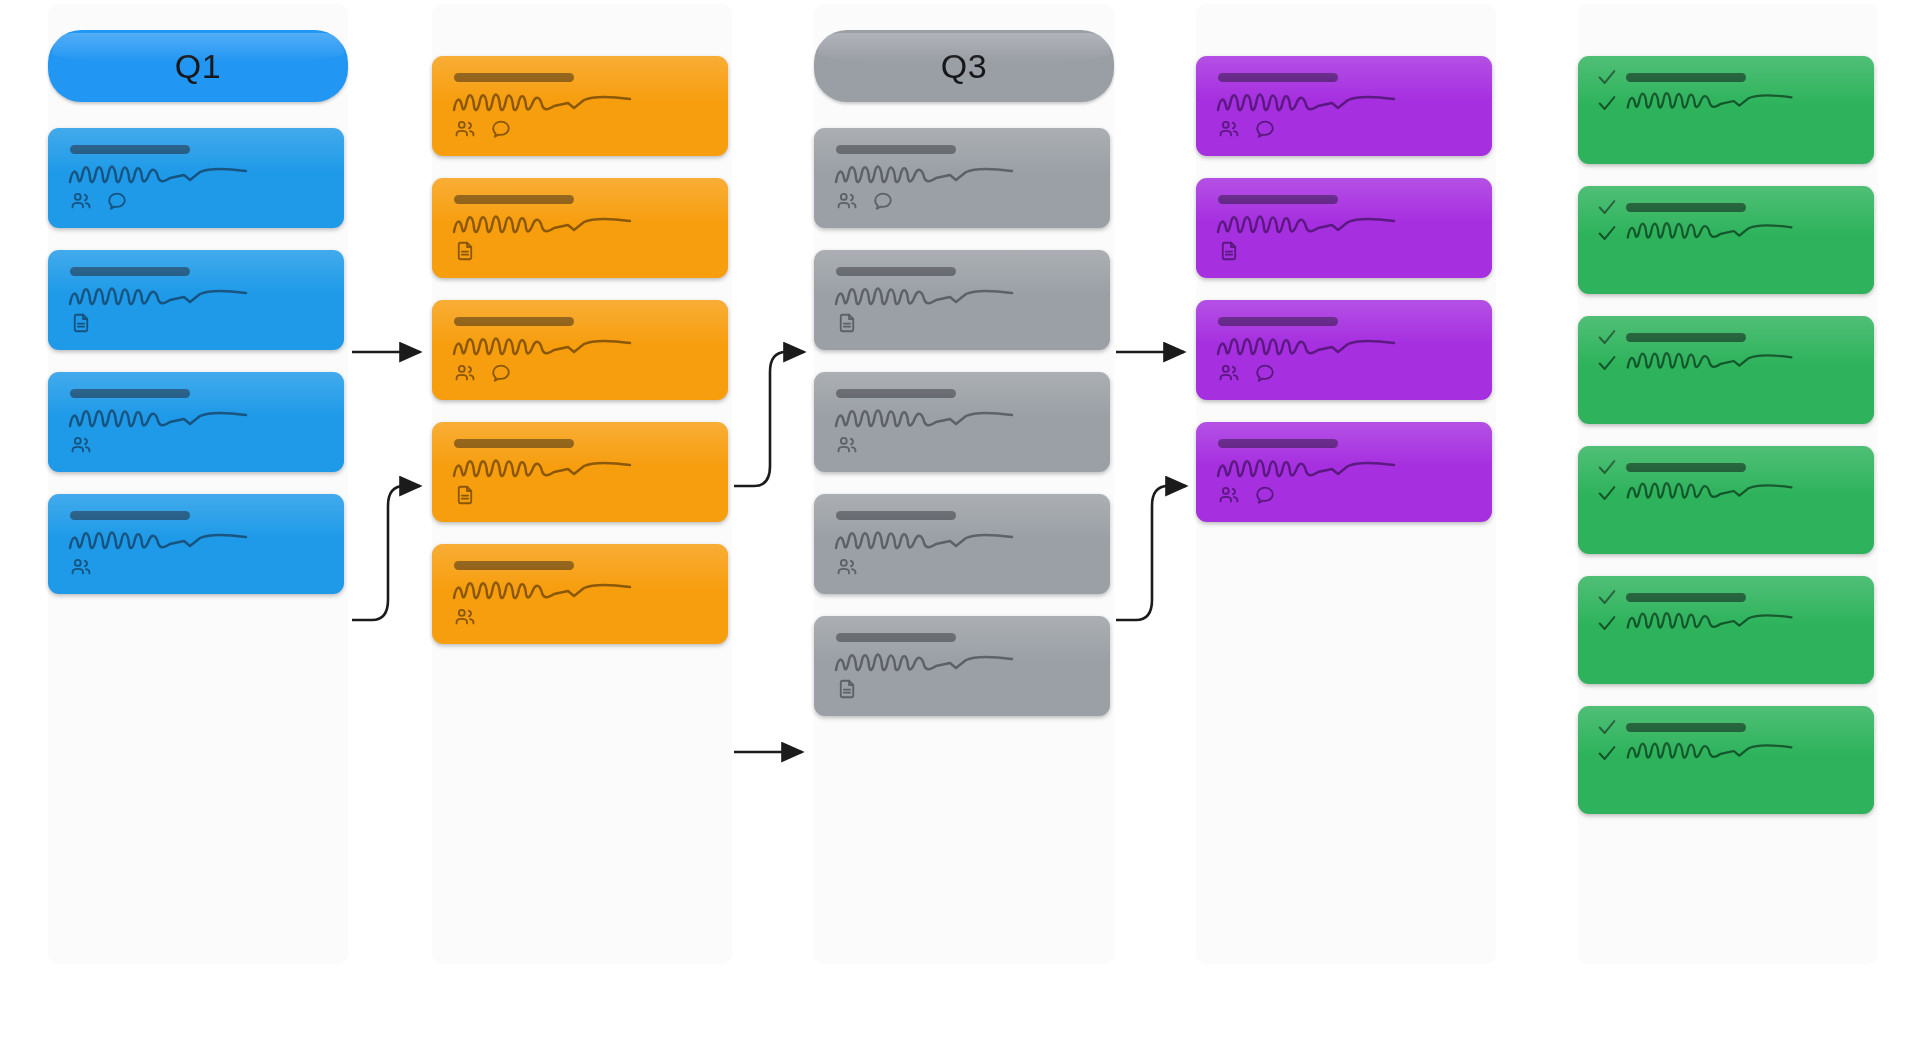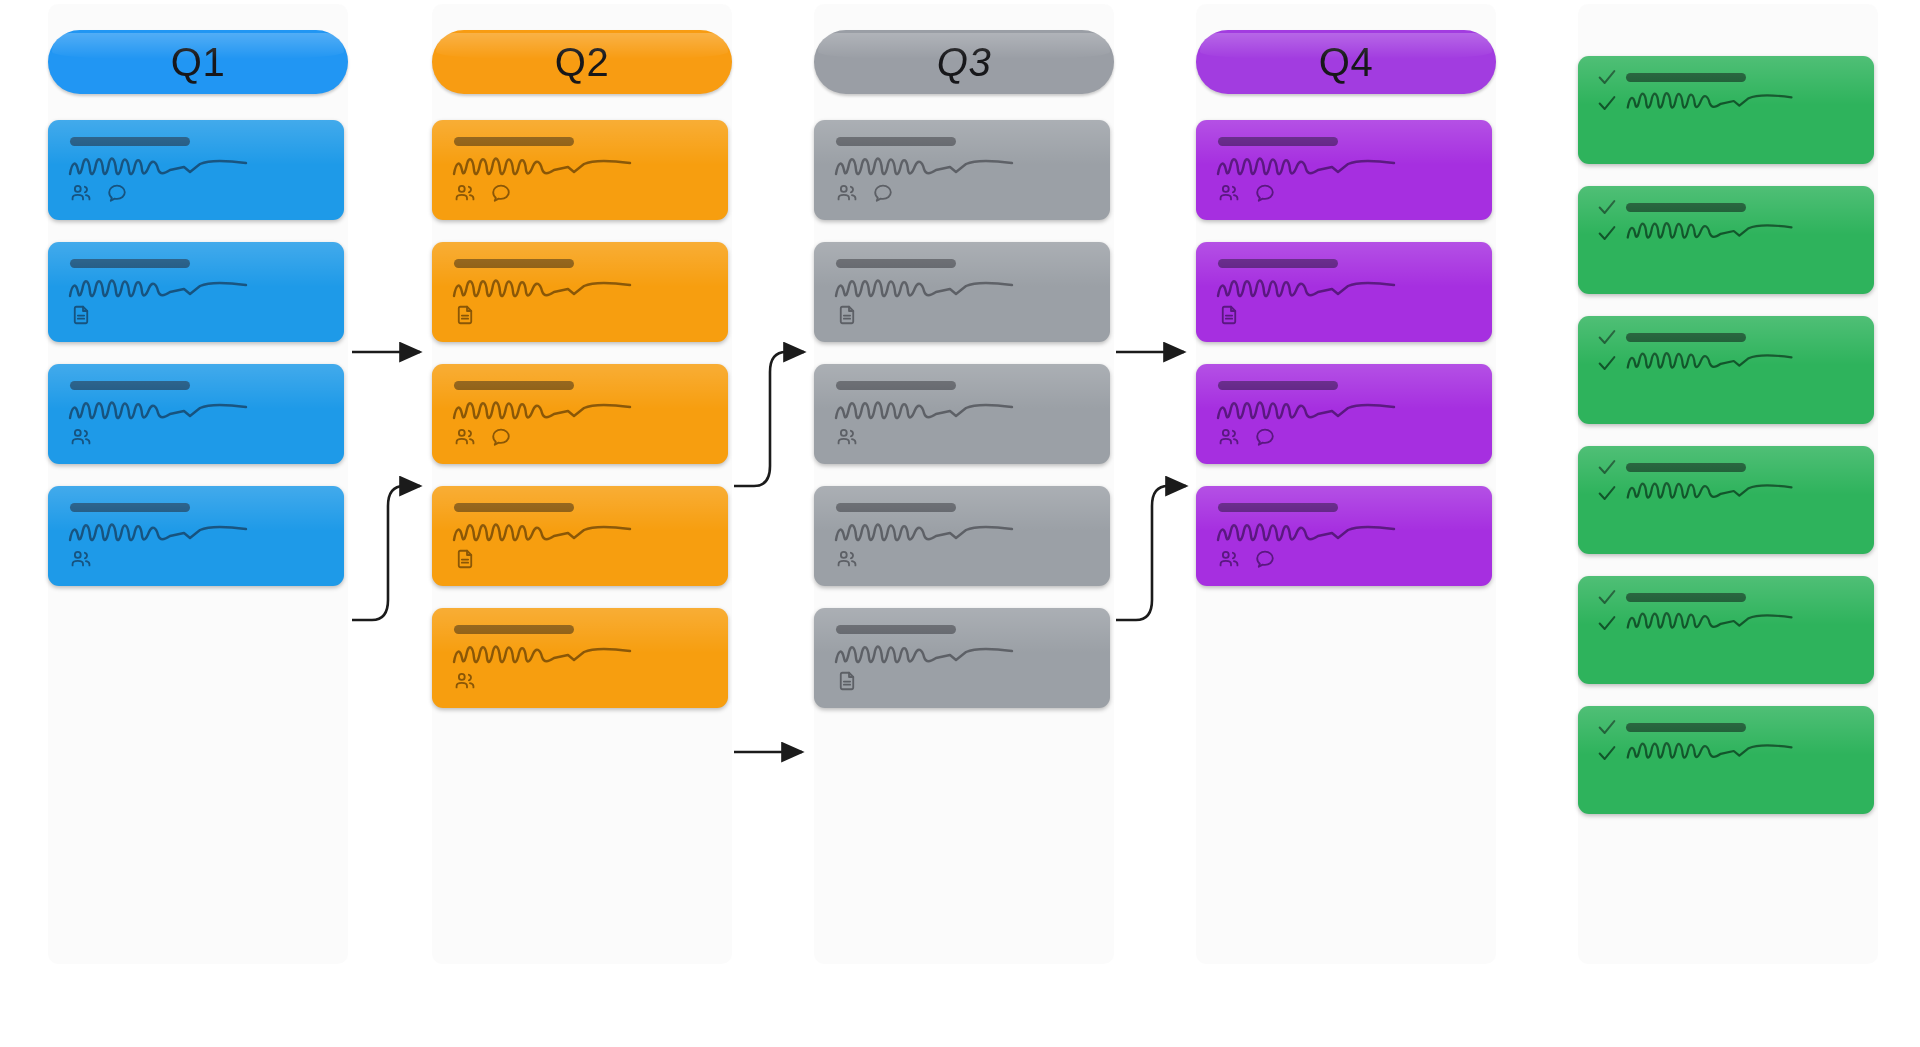--- a/index.html
+++ b/index.html
@@ -37,26 +37,26 @@
     position: absolute;
     top: 4px;
     width: 300px;
     height: 960px;
     border-radius: 10px;
     background: rgba(247,247,247,0.55);
     z-index: 1;
   }
 
   .col-header {
-    height: 64px;
+    height: 72px;
     border-radius: 33px;
     display: flex;
     align-items: center;
     justify-content: center;
-    font-size: 40px;
+    font-size: 34px;
     font-weight: 400;
     color: #17171a;
     letter-spacing: 0.5px;
     box-shadow: 0 2px 3px rgba(0,0,0,0.20);
     position: relative;
   }
   .col-header::after {
     content: "";
     position: absolute;
     left: 4px; right: 4px; top: 3px;
@@ -226,21 +226,20 @@
                 <path d="M16.2 5.2a3.1 3.1 0 0 1 0 6"></path>
                 <path d="M17.4 14.3c2.2.5 3.8 1.7 3.8 3.3V19"></path>
               </svg>
             </span>
           </div>
         </div>
       </div>
     </div>
     <div class="col-band" style="left: 432px;"></div>
     <div class="column" style="left: 432px;">
-      <div class="col-header" style="background: rgb(248, 156, 18);">Q2</div>
       <div class="cards">
         <div class="card" style="background: rgb(247, 158, 15);">
           <div class="title-bar" style="background: rgb(138, 87, 7);"></div>
           <div class="scribble">
             <svg viewBox="0 0 215 34" fill="none" stroke="#8a5707" stroke-width="2.4" stroke-linecap="round" stroke-linejoin="round">
               <path d="M4 24 C6 12, 10 10, 12 20 C13 26, 15 24, 17 14 C19 6, 23 8, 24 20 C25 27, 28 25, 30 14 C32 6, 36 8, 37 20 C38 27, 41 25, 43 13 C45 5, 49 8, 50 20 C51 27, 54 25, 56 14 C58 6, 62 9, 63 20 C64 27, 67 25, 69 15 C71 7, 75 9, 76 20 C77 26, 80 24, 83 16 C86 9, 90 11, 92 19 C94 25, 98 24, 104 20 L118 17 L124 22 L134 14 C145 9, 165 11, 180 13"></path>
             </svg>
           </div>
           <div class="icons">
             <span>
@@ -330,21 +329,21 @@
                 <path d="M16.2 5.2a3.1 3.1 0 0 1 0 6"></path>
                 <path d="M17.4 14.3c2.2.5 3.8 1.7 3.8 3.3V19"></path>
               </svg>
             </span>
           </div>
         </div>
       </div>
     </div>
     <div class="col-band" style="left: 814px;"></div>
     <div class="column" style="left: 814px;">
-      <div class="col-header" style="background: rgb(154, 158, 165); font-style: italic;">Q3</div>
+      <div class="col-header" style="background: rgb(154, 158, 165);">Q3</div>
       <div class="cards">
         <div class="card" style="background: rgb(155, 160, 166);">
           <div class="title-bar" style="background: rgb(93, 96, 102);"></div>
           <div class="scribble">
             <svg viewBox="0 0 215 34" fill="none" stroke="#5d6066" stroke-width="2.4" stroke-linecap="round" stroke-linejoin="round">
               <path d="M4 24 C6 12, 10 10, 12 20 C13 26, 15 24, 17 14 C19 6, 23 8, 24 20 C25 27, 28 25, 30 14 C32 6, 36 8, 37 20 C38 27, 41 25, 43 13 C45 5, 49 8, 50 20 C51 27, 54 25, 56 14 C58 6, 62 9, 63 20 C64 27, 67 25, 69 15 C71 7, 75 9, 76 20 C77 26, 80 24, 83 16 C86 9, 90 11, 92 19 C94 25, 98 24, 104 20 L118 17 L124 22 L134 14 C145 9, 165 11, 180 13"></path>
             </svg>
           </div>
           <div class="icons">
             <span>
@@ -429,21 +428,20 @@
                 <path d="M14.2 3v4.6h4.6"></path>
                 <path d="M8.6 12.6h6.8M8.6 16h6.8"></path>
               </svg>
             </span>
           </div>
         </div>
       </div>
     </div>
     <div class="col-band" style="left: 1196px;"></div>
     <div class="column" style="left: 1196px;">
-      <div class="col-header" style="background: rgb(162, 60, 224);">Q4</div>
       <div class="cards">
         <div class="card" style="background: rgb(166, 47, 224);">
           <div class="title-bar" style="background: rgb(90, 24, 128);"></div>
           <div class="scribble">
             <svg viewBox="0 0 215 34" fill="none" stroke="#5a1880" stroke-width="2.4" stroke-linecap="round" stroke-linejoin="round">
               <path d="M4 24 C6 12, 10 10, 12 20 C13 26, 15 24, 17 14 C19 6, 23 8, 24 20 C25 27, 28 25, 30 14 C32 6, 36 8, 37 20 C38 27, 41 25, 43 13 C45 5, 49 8, 50 20 C51 27, 54 25, 56 14 C58 6, 62 9, 63 20 C64 27, 67 25, 69 15 C71 7, 75 9, 76 20 C77 26, 80 24, 83 16 C86 9, 90 11, 92 19 C94 25, 98 24, 104 20 L118 17 L124 22 L134 14 C145 9, 165 11, 180 13"></path>
             </svg>
           </div>
           <div class="icons">
             <span>

